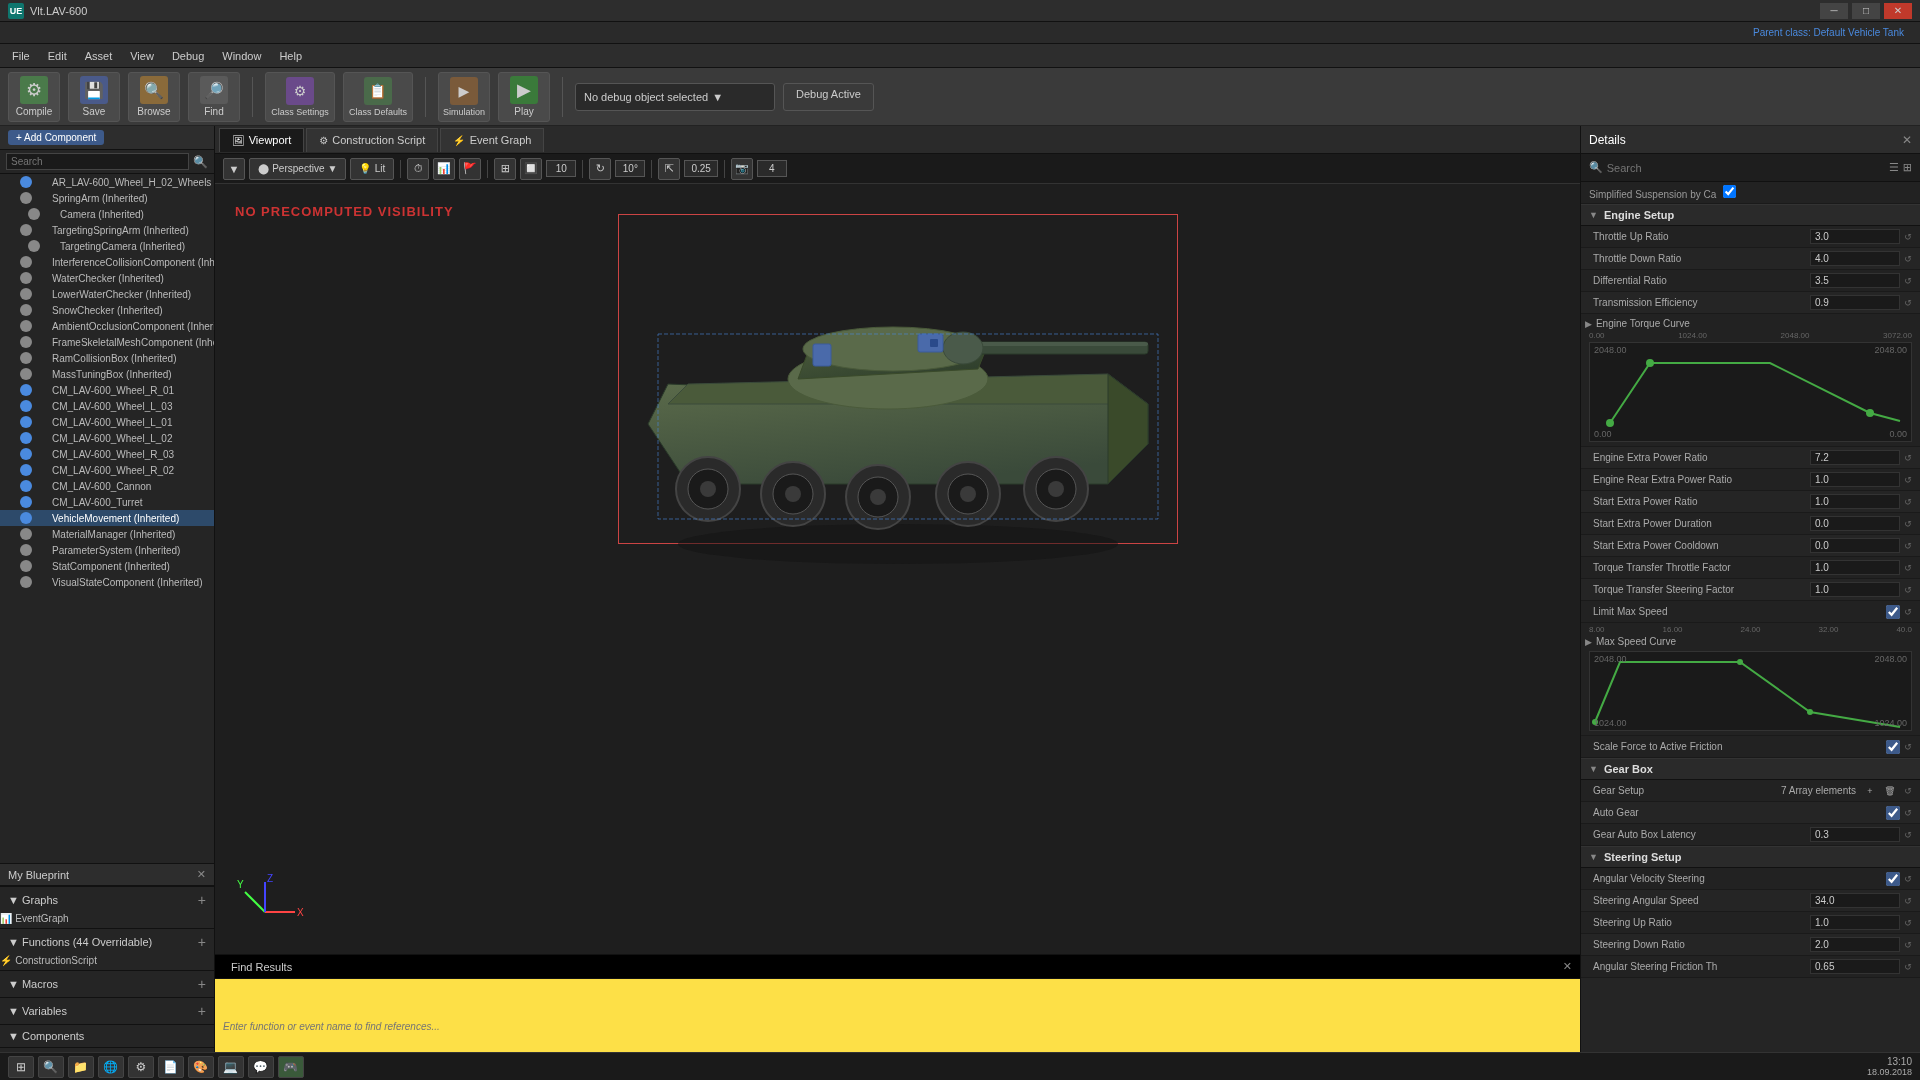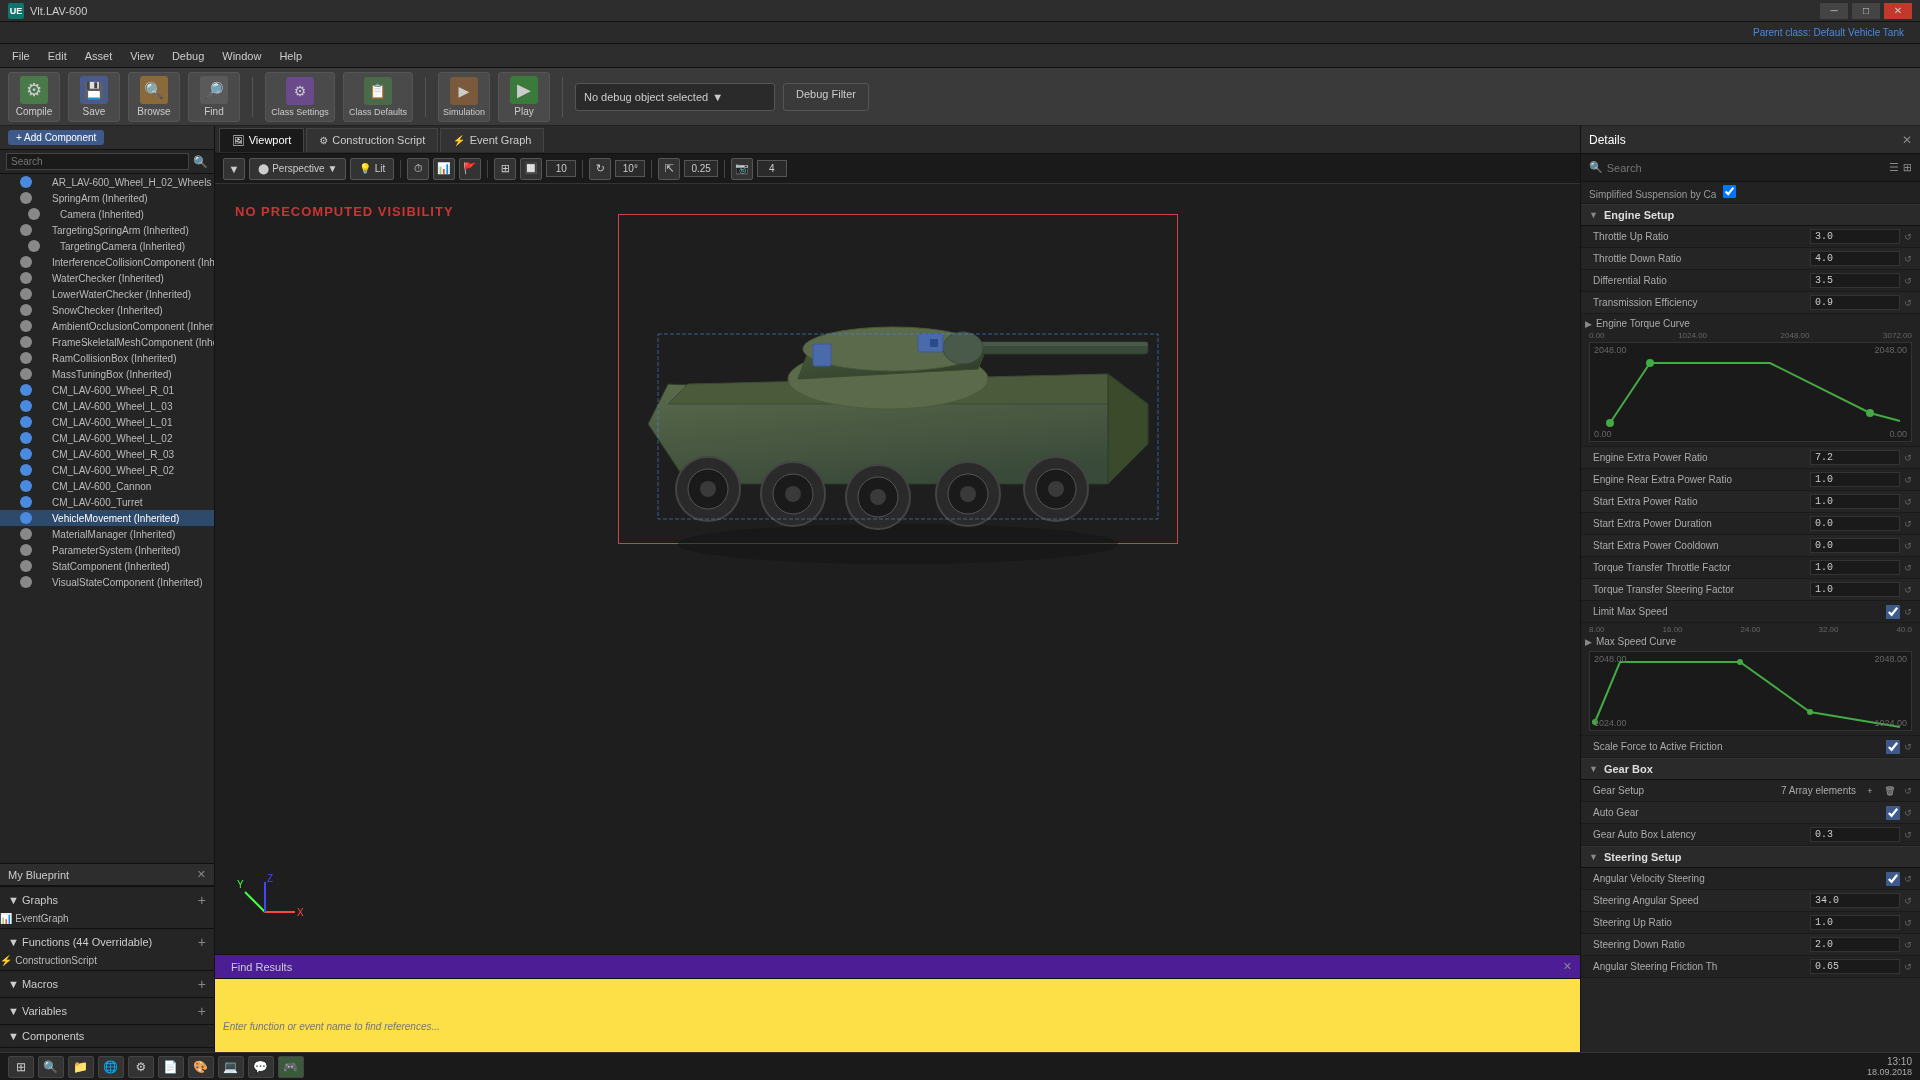--- a/index.html
+++ b/index.html
@@ -383,21 +383,21 @@
     
     #find-results {
       height: 120px;
       background: #252525;
       border-top: 1px solid #111;
       display: flex;
       flex-direction: column;
     }
     #find-results-header {
       height: 24px;
-      background: #4c1d95;
+      background: #000000;
       display: flex;
       align-items: center;
       padding: 0 8px;
       gap: 6px;
       border-bottom: 1px solid #111;
     }
     .fr-tab {
       font-size: 11px;
       color: #ccc;
       padding: 2px 8px;
@@ -495,21 +495,20 @@
       text-overflow: ellipsis;
     }
     .prop-value {
       width: 90px;
       background: #1a1a1a;
       border: 1px solid #333;
       color: #ccc;
       font-size: 10px;
       padding: 1px 4px;
       text-align: left;
-      font-family: Liberation Mono, monospace;
     }
     .prop-reset-btn {
       width: 16px;
       height: 16px;
       background: none;
       border: none;
       color: #666;
       font-size: 9px;
       cursor: pointer;
       display: flex;
@@ -662,21 +661,21 @@
   </div>
   <div class="toolbar-btn">
     <div class="toolbar-btn-icon" style="background:#3a7a3a; font-size:18px;">▶</div>
     <span>Play</span>
   </div>
   <div class="toolbar-separator"></div>
   <div class="debug-dropdown">
     <span>No debug object selected</span>
     <span>▼</span>
   </div>
-  <div class="debug-filter-btn">Debug Filter</div>
+  <div class="debug-filter-btn">Debug Active</div>
 </div>
 
 <div id="main-layout">
 
   <div id="left-panel">
     <div id="components-header">
       <button id="add-component-btn">+ Add Component</button>
     </div>
     <div id="component-search">
       <input type="text" placeholder="Search" style="">

